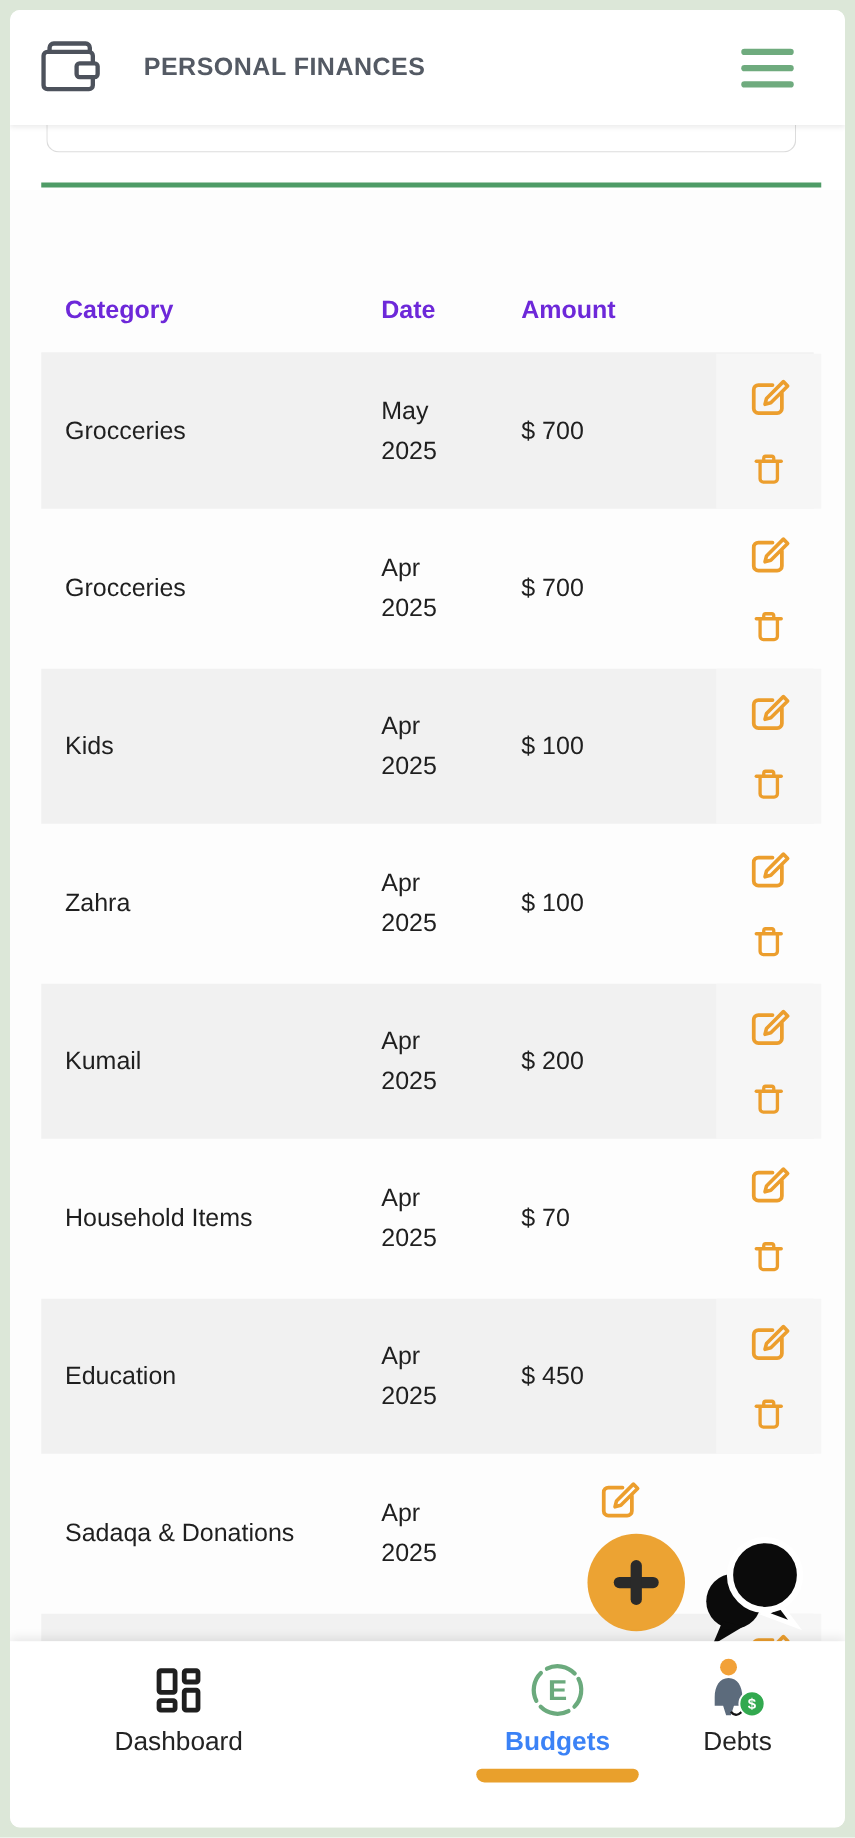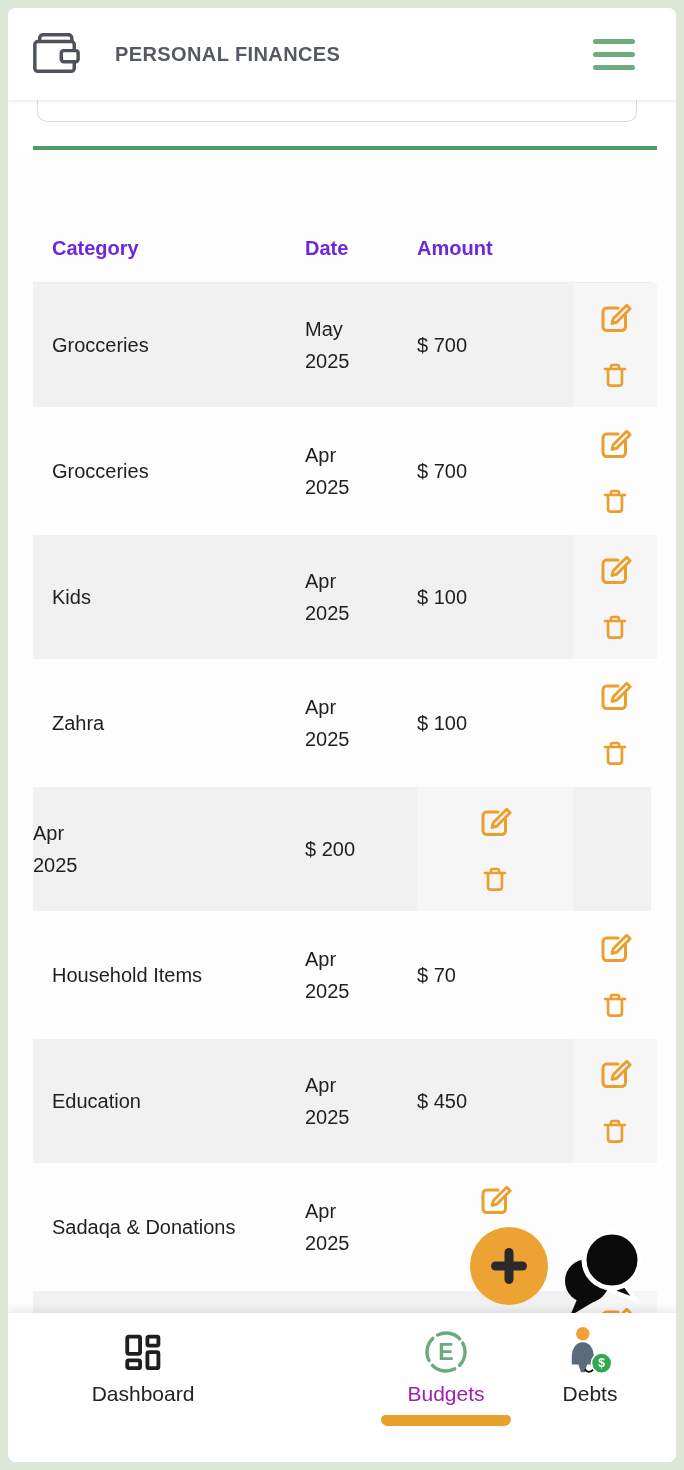--- a/index.html
+++ b/index.html
@@ -76,21 +76,21 @@
   .nav{
     position:absolute;left:0;right:0;bottom:0;height:149px;background:#fff;
     box-shadow:0 -3px 8px rgba(0,0,0,.09);z-index:30;
   }
   .nav-item{
     position:absolute;top:14px;transform:translateX(-50%);
     display:flex;flex-direction:column;align-items:center;cursor:pointer;
   }
   .nav-item .ico{height:50px;display:flex;align-items:center;justify-content:center;}
   .nav-label{margin-top:5px;font-size:21px;color:#232323;}
-  .nav-item.active .nav-label{color:#a21caf;font-weight:normal;}
+  .nav-item.active .nav-label{color:#3b82f6;font-weight:bold;}
   .nav-underline{
     margin-top:9px;width:130px;height:11px;background:#e9a02c;
     border-radius:8px 8px 12px 12px;
   }
 </style>
 </head>
 <body>
 
 <div class="card">
 
@@ -190,20 +190,21 @@
         </svg>
         <svg class="icon-btn trash" viewBox="0 0 24 24">
           <path d="M4.5 7.5 h15" stroke="#ec9e2d" stroke-width="2" fill="none" stroke-linecap="round"></path>
           <path d="M9 7.5 V5.6 a1.1 1.1 0 0 1 1.1 -1.1 h3.8 A1.1 1.1 0 0 1 15 5.6 V7.5" stroke="#ec9e2d" stroke-width="2" fill="none"></path>
           <path d="M6.8 7.5 V18 a2 2 0 0 0 2 2 h6.4 a2 2 0 0 0 2 -2 V7.5" stroke="#ec9e2d" stroke-width="2" fill="none" stroke-linejoin="round"></path>
         </svg>
       </div>
     </div>
 
     <div class="tgrid row odd">
+      <div class="cell cat">Kumail</div>
       <div class="cell date">
           <div>Apr 2025</div>
         </div>
       <div class="cell">$ 200</div>
       <div class="cell actions">
         <svg class="icon-btn" viewBox="0 0 24 24">
           <path d="M19 10.5 v8 a2.5 2.5 0 0 1 -2.5 2.5 H6.5 A2.5 2.5 0 0 1 4 18.5 V8.5 A2.5 2.5 0 0 1 6.5 6 H14" fill="none" stroke="#ec9e2d" stroke-width="2" stroke-linecap="round"></path>
           <path d="M10.8 13.2 L19.8 4.2 l2.3 2.3 L13.1 15.5 l-3.1 .8 z" fill="none" stroke="#ec9e2d" stroke-width="1.9" stroke-linejoin="round"></path>
         </svg>
         <svg class="icon-btn trash" viewBox="0 0 24 24">

